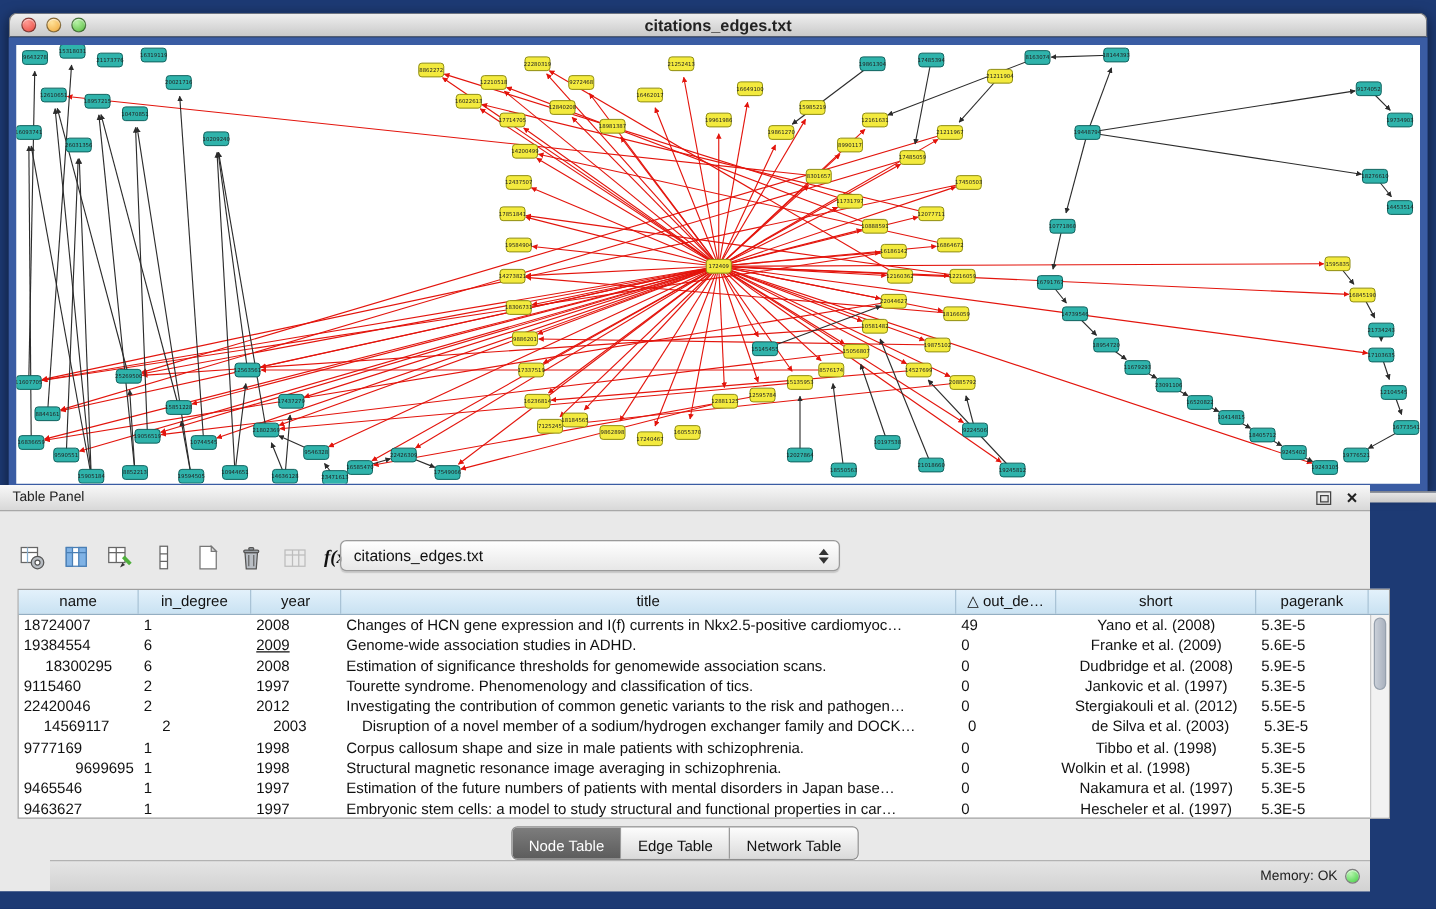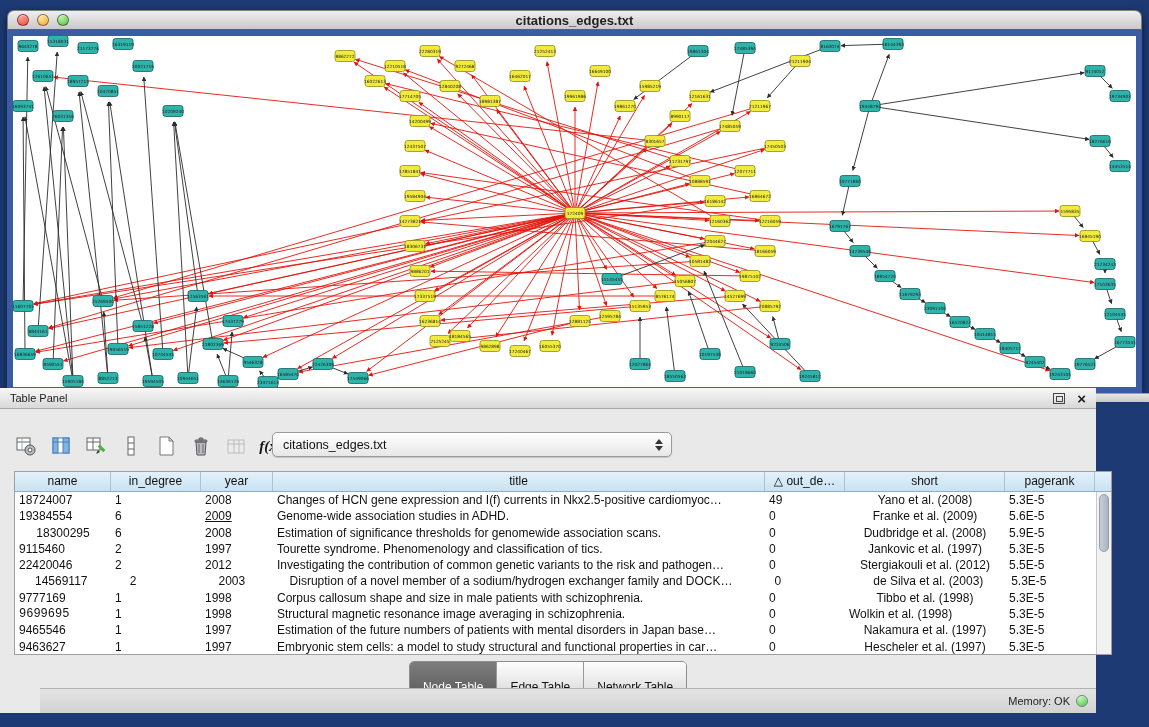--- a/index.html
+++ b/index.html
@@ -79,21 +79,21 @@
   #vscroll { position:absolute; right:0; top:20px; bottom:0; width:15px;
              background:#f2f2f2; border-left:1px solid #c9c9c9; }
   #vthumb { position:absolute; left:2px; top:2px; width:10px; height:58px;
             background:linear-gradient(90deg,#c9cfd8,#aab2bf); border:1px solid #96a0ad;
             border-radius:6px; cursor:pointer; }
 
   
   #tabs { position:absolute; left:0; right:0; top:252px; display:flex; justify-content:center; }
   #tabs .seg { display:flex; border:1px solid #8d8d8d; border-radius:5px; overflow:hidden;
                box-shadow:0 1px 1px rgba(255,255,255,.7); }
-  .tab { font-size:12px; padding:18px 13px 3px; background:linear-gradient(#fdfdfd,#dadada);
+  .tab { font-size:12px; padding:8px 13px 3px; background:linear-gradient(#fdfdfd,#dadada);
          color:#111; border:none; border-right:1px solid #9a9a9a; cursor:pointer; }
   .tab:last-child { border-right:none; }
   .tab.selected { background:linear-gradient(#7d7d7d,#5c5c5c); color:#fff; }
 
   
   #statusbar { position:absolute; left:0; right:0; bottom:0; height:25px;
                background:linear-gradient(#e4e4e4,#d2d2d2); border-top:1px solid #b2b2b2;
                display:flex; align-items:center; justify-content:flex-end; padding:0 8px; gap:6px;margin-left:40px; }
   #mem-label { font-size:11px; color:#222; }
   #mem-led { width:12px; height:12px; border-radius:50%; border:1px solid #7e7e7e;
@@ -920,21 +920,21 @@
             <div class="tr">
               <div class="td" style="width: 96px; text-align: left;">9777169</div>
               <div class="td" style="width: 90px; text-align: left;">1</div>
               <div class="td" style="width: 72px; text-align: left;">1998</div>
               <div class="td" style="width: 492px; text-align: left;">Corpus callosum shape and size in male patients with schizophrenia.</div>
               <div class="td" style="width: 80px; text-align: left;">0</div>
               <div class="td" style="width: 160px; text-align: center;">Tibbo et al. (1998)</div>
               <div class="td" style="width: 90px; text-align: left;">5.3E-5</div>
             </div>
             <div class="tr">
-              <div class="td" style="width: 96px; text-align: left; font-family: Liberation Mono, monospace;">9699695</div>
+              <div class="td" style="width: 96px; text-align: right;">9699695</div>
               <div class="td" style="width: 90px; text-align: left;">1</div>
               <div class="td" style="width: 72px; text-align: left;">1998</div>
               <div class="td" style="width: 492px; text-align: left;">Structural magnetic resonance image averaging in schizophrenia.</div>
               <div class="td" style="width: 80px; text-align: left;">0</div>
               <div class="td" style="width: 160px; ">Wolkin et al. (1998)</div>
               <div class="td" style="width: 90px; text-align: left;">5.3E-5</div>
             </div>
             <div class="tr">
               <div class="td" style="width: 96px; text-align: left;">9465546</div>
               <div class="td" style="width: 90px; text-align: left;">1</div>

